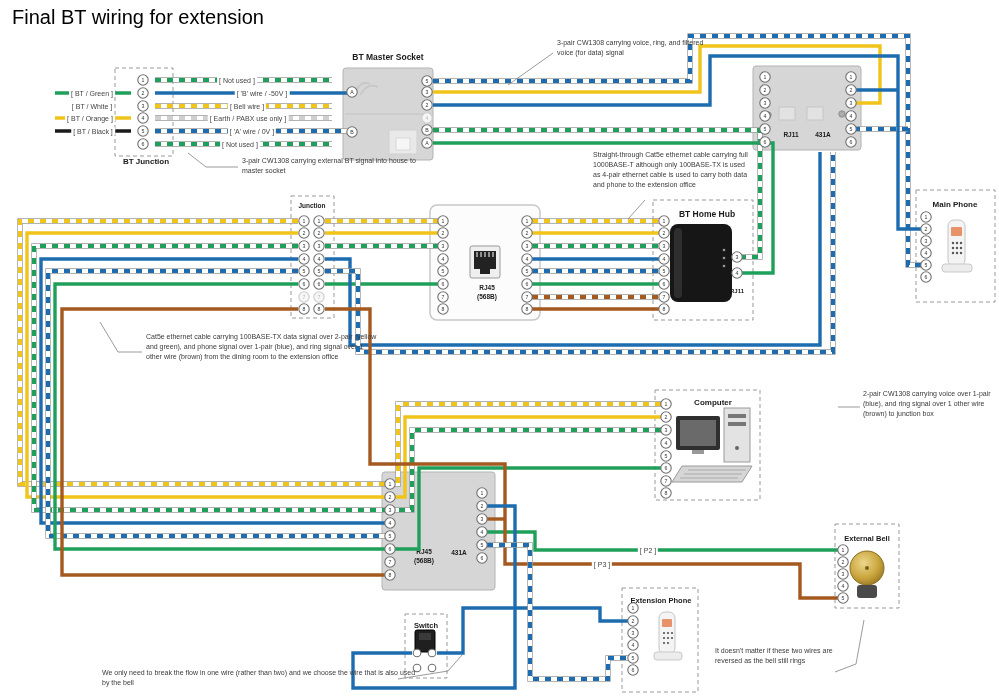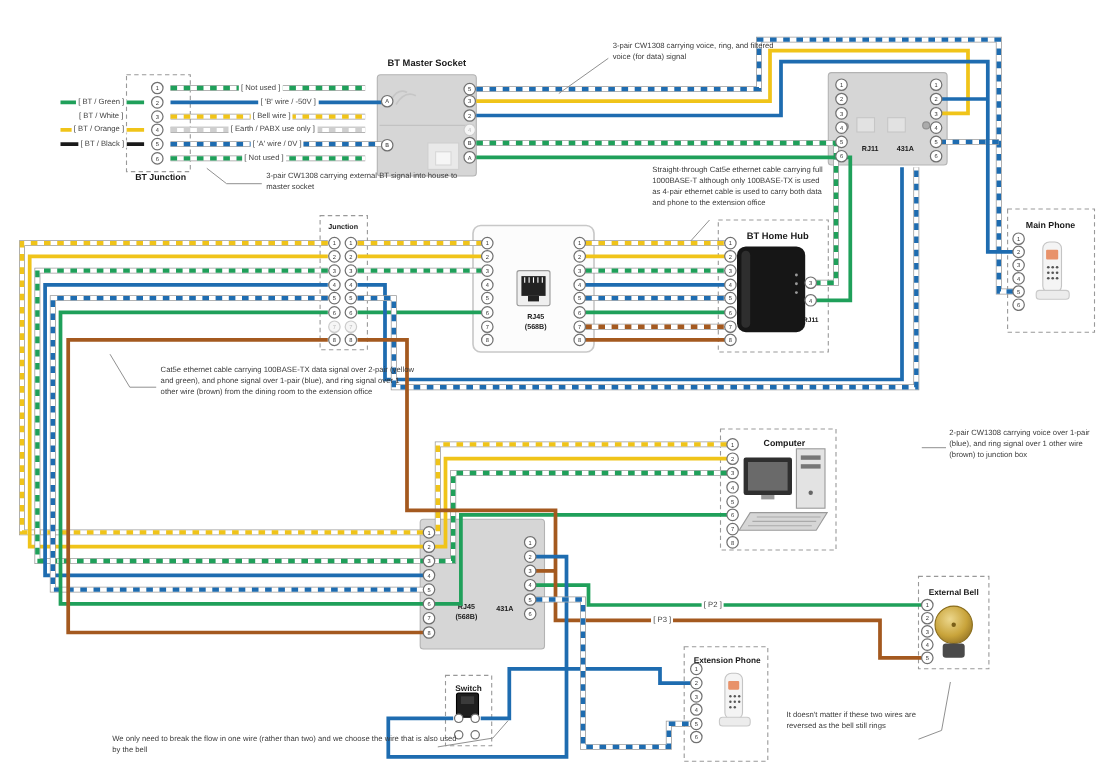--- a/index.html
+++ b/index.html
@@ -475,20 +475,21 @@
       <span class="chip" style="left: 237px; top: 80px;">[ Not used ]</span>
       <span class="chip" style="left: 262px; top: 93px;">[ 'B' wire / -50V ]</span>
       <span class="chip" style="left: 247px; top: 106px;">[ Bell wire ]</span>
       <span class="chip" style="left: 248px; top: 118px;">[ Earth / PABX use only ]</span>
       <span class="chip" style="left: 252px; top: 131px;">[ 'A' wire / 0V ]</span>
       <span class="chip" style="left: 240px; top: 144px;">[ Not used ]</span>
       <span class="chip" style="left: 648px; top: 550px;">[ P2 ]</span>
       <span class="chip" style="left: 602px; top: 564px;">[ P3 ]</span>
     </div>
 
+  <div id="page-title">Final BT wiring for extension</div>
   <div class="anno" id="anno-1">3-pair CW1308 carrying voice, ring, and filtered voice (for data) signal</div>
   <div class="anno" id="anno-2">3-pair CW1308 carrying external BT signal into house to master socket</div>
   <div class="anno" id="anno-3">Straight-through Cat5e ethernet cable carrying full 1000BASE-T although only 100BASE-TX is used as 4-pair ethernet cable is used to carry both data and phone to the extension office</div>
   <div class="anno" id="anno-4">Cat5e ethernet cable carrying 100BASE-TX data signal over 2-pair (yellow and green), and phone signal over 1-pair (blue), and ring signal over 1 other wire (brown) from the dining room to the extension office</div>
   <div class="anno" id="anno-5">2-pair CW1308 carrying voice over 1-pair (blue), and ring signal over 1 other wire (brown) to junction box</div>
   <div class="anno" id="anno-6">We only need to break the flow in one wire (rather than two) and we choose the wire that is also used by the bell</div>
   <div class="anno" id="anno-7">It doesn't matter if these two wires are reversed as the bell still rings</div>
 </div>
 
 </body></html>

